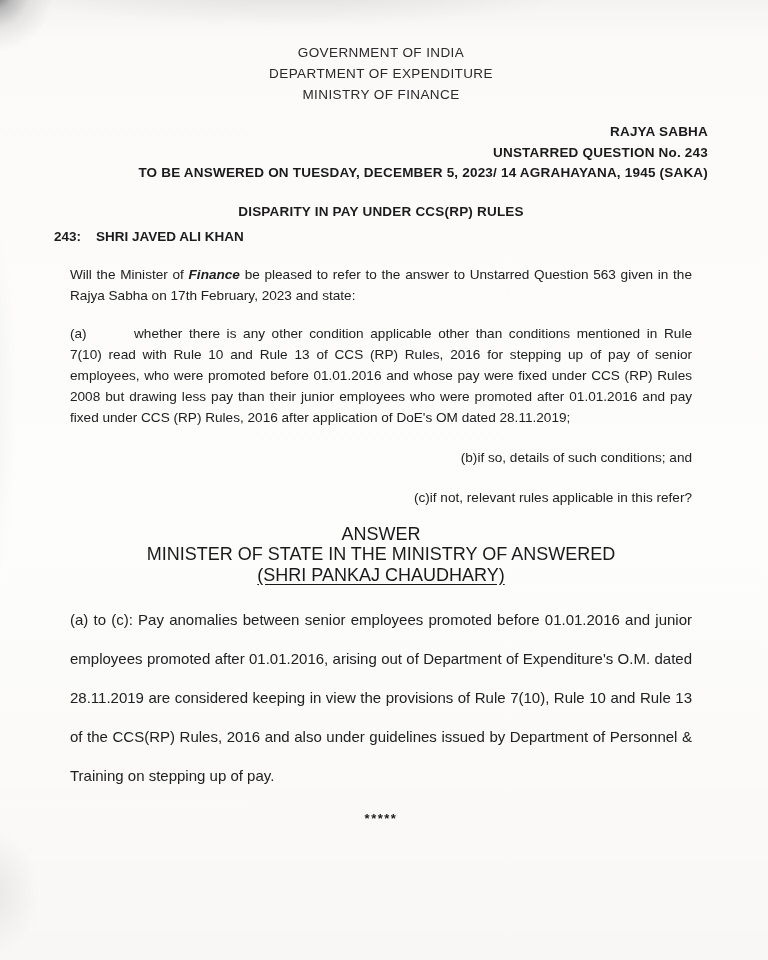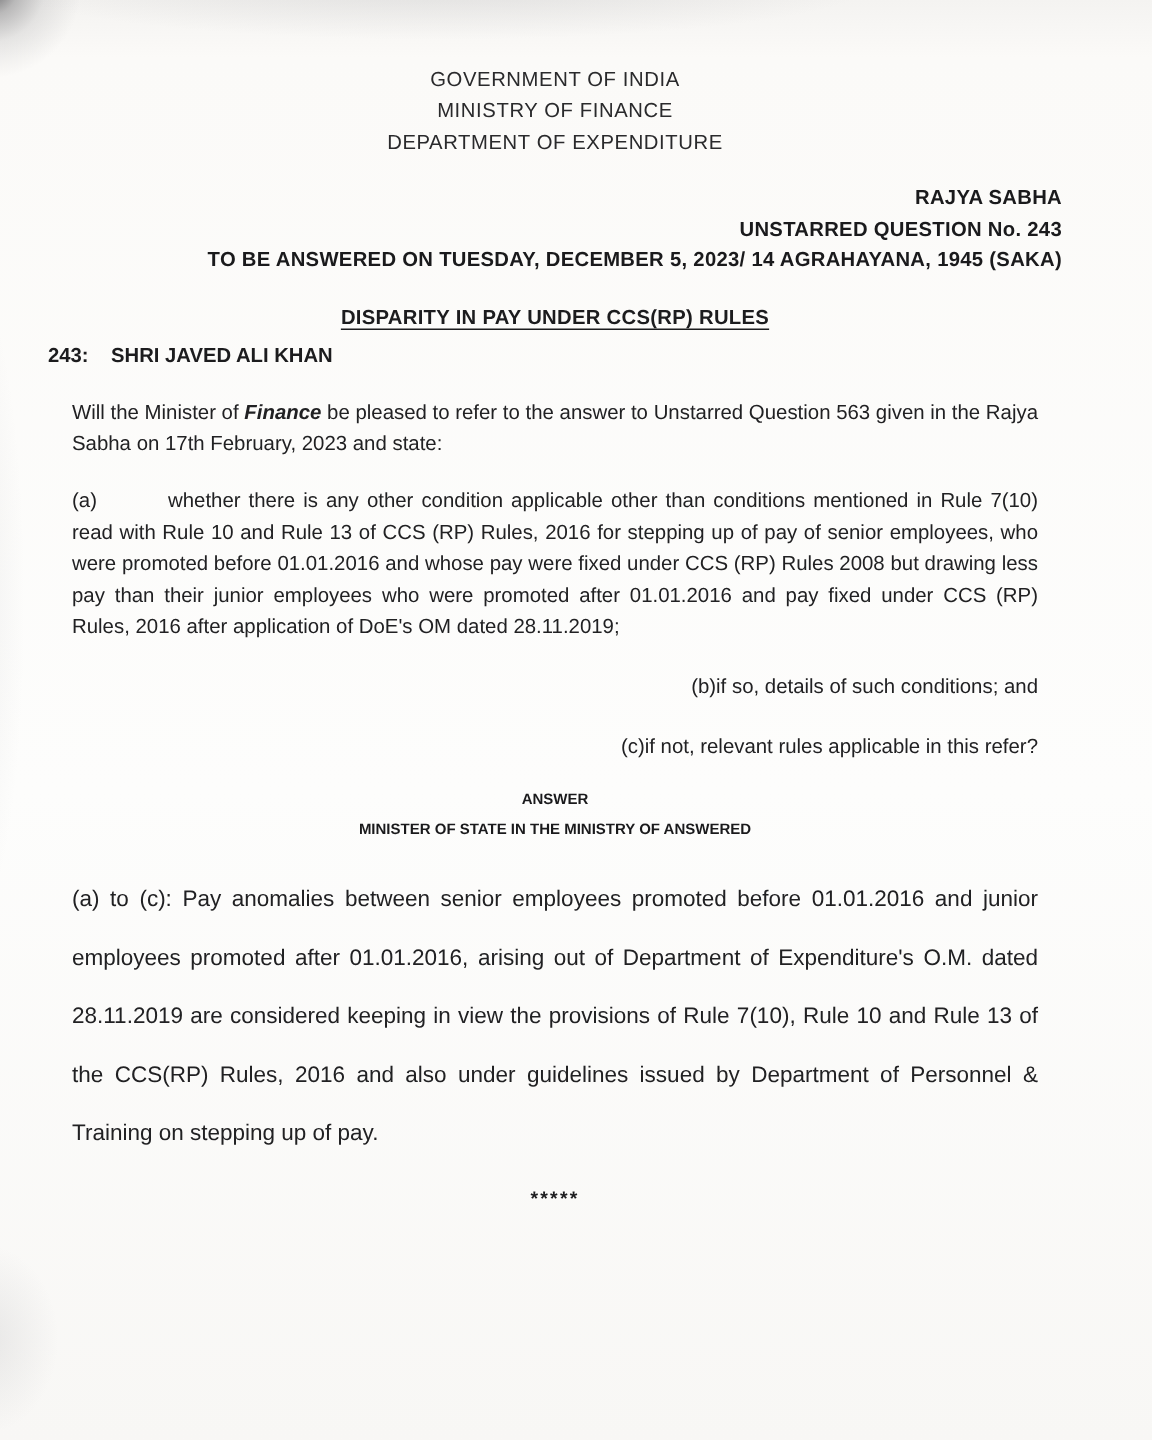--- a/index.html
+++ b/index.html
@@ -9,21 +9,21 @@
     overflow: hidden;
     font-family: "Liberation Sans", "DejaVu Sans", sans-serif;
     color: #1c1c1e;
     background: #ffffff;
   }
   .page {
     position: relative;
     width: 768px;
     height: 960px;
     box-sizing: border-box;
-    padding: 42px 60px 0 32px;
+    padding: 42px 60px 0 54px;
     background:
       radial-gradient(circle at -6px -8px, rgba(40,40,45,0.70) 0px, rgba(60,60,65,0.32) 18px, rgba(110,110,115,0.14) 36px, rgba(160,160,160,0) 60px),
       radial-gradient(ellipse 420px 55px at 38% -12px, rgba(130,130,135,0.18), transparent 70%),
       radial-gradient(ellipse 55px 320px at -22px 42%, rgba(140,140,145,0.12), transparent 70%),
       radial-gradient(ellipse 70px 90px at -10px 93%, rgba(140,140,145,0.16), transparent 70%),
       linear-gradient(180deg, #f4f3f1 0%, #fbfaf8 4%, #fdfdfc 55%, #f8f7f5 100%);
   }
   .letterhead {
     text-align: center;
     font-size: 13.5px;
@@ -39,21 +39,20 @@
     letter-spacing: 0.2px;
     margin-top: 17px;
     color: #1a1a1c;
   }
   .subject {
     text-align: center;
     font-size: 13.5px;
     font-weight: 700;
     letter-spacing: 0.2px;
     margin-top: 20px;
-    text-decoration: underline;
     text-underline-offset: 3px;
   }
   .asker {
     font-size: 13.5px;
     font-weight: 700;
     margin-top: 10px;
   }
   .asker-num { display: inline-block; margin-right: 15px; }
   .para {
     margin: 16px;
@@ -62,22 +61,22 @@
     text-align: justify;
     color: #212123;
   }
   .intro { margin-top: 20px; }
   .q-item { margin-top: 17px; }
   .q-item-short { margin-top: 19px; text-align: right; }
   .q-label { display: inline-block; width: 64px; }
   .em { font-weight: 700; font-style: italic; }
   .answer-head {
     text-align: center;
-    font-size: 10px;
-    font-weight: 700;
+    font-size: 18px;
+    font-weight: 400;
     line-height: 20.5px;
     color: #1a1a1c;
   }
   .underline { text-decoration: underline; text-underline-offset: 3px; }
   .answer-body {
     margin-top: 15px;
     font-size: 15px;
     line-height: 39px;
   }
   .stars {
@@ -88,22 +87,22 @@
     margin-top: 3px;
   }
 </style>
 </head>
 <body>
 
 <div class="page">
 
   <div class="letterhead">
     <div>GOVERNMENT OF INDIA</div>
+    <div>DEPARTMENT OF EXPENDITURE</div>
     <div>MINISTRY OF FINANCE</div>
-    <div>DEPARTMENT OF EXPENDITURE</div>
   </div>
 
   <div class="session">
     <div>RAJYA SABHA</div>
     <div>UNSTARRED QUESTION No. 243</div>
     <div>TO BE ANSWERED ON TUESDAY, DECEMBER 5, 2023/ 14 AGRAHAYANA, 1945 (SAKA)</div>
   </div>
 
   <div class="subject">DISPARITY IN PAY UNDER CCS(RP) RULES</div>
 
@@ -115,19 +114,20 @@
 
   <p class="para q-item"><span class="q-label">(a)</span><span>whether there is any other condition applicable other than conditions mentioned in Rule 7(10) read with Rule 10 and Rule 13 of CCS (RP) Rules, 2016 for stepping up of pay of senior employees, who were promoted before 01.01.2016 and whose pay were fixed under CCS (RP) Rules 2008 but drawing less pay than their junior employees who were promoted after 01.01.2016 and pay fixed under CCS (RP) Rules, 2016 after application of DoE's OM dated 28.11.2019;</span></p>
 
   <p class="para q-item q-item-short"><span class="q-label">(b)</span><span>if so, details of such conditions; and</span></p>
 
   <p class="para q-item q-item-short"><span class="q-label">(c)</span><span>if not, relevant rules applicable in this refer?</span></p>
 
   <div class="answer-head">
     <div>ANSWER</div>
     <div>MINISTER OF STATE IN THE MINISTRY OF ANSWERED</div>
+    <div class="underline">(SHRI PANKAJ CHAUDHARY)</div>
   </div>
 
   <p class="para answer-body">(a) to (c): Pay anomalies between senior employees promoted before 01.01.2016 and junior employees promoted after 01.01.2016, arising out of Department of Expenditure's O.M. dated 28.11.2019 are considered keeping in view the provisions of Rule 7(10), Rule 10 and Rule 13 of the CCS(RP) Rules, 2016 and also under guidelines issued by Department of Personnel &amp; Training on stepping up of pay.</p>
 
   <div class="stars">*****</div>
 
 </div>
 
 </body></html>

